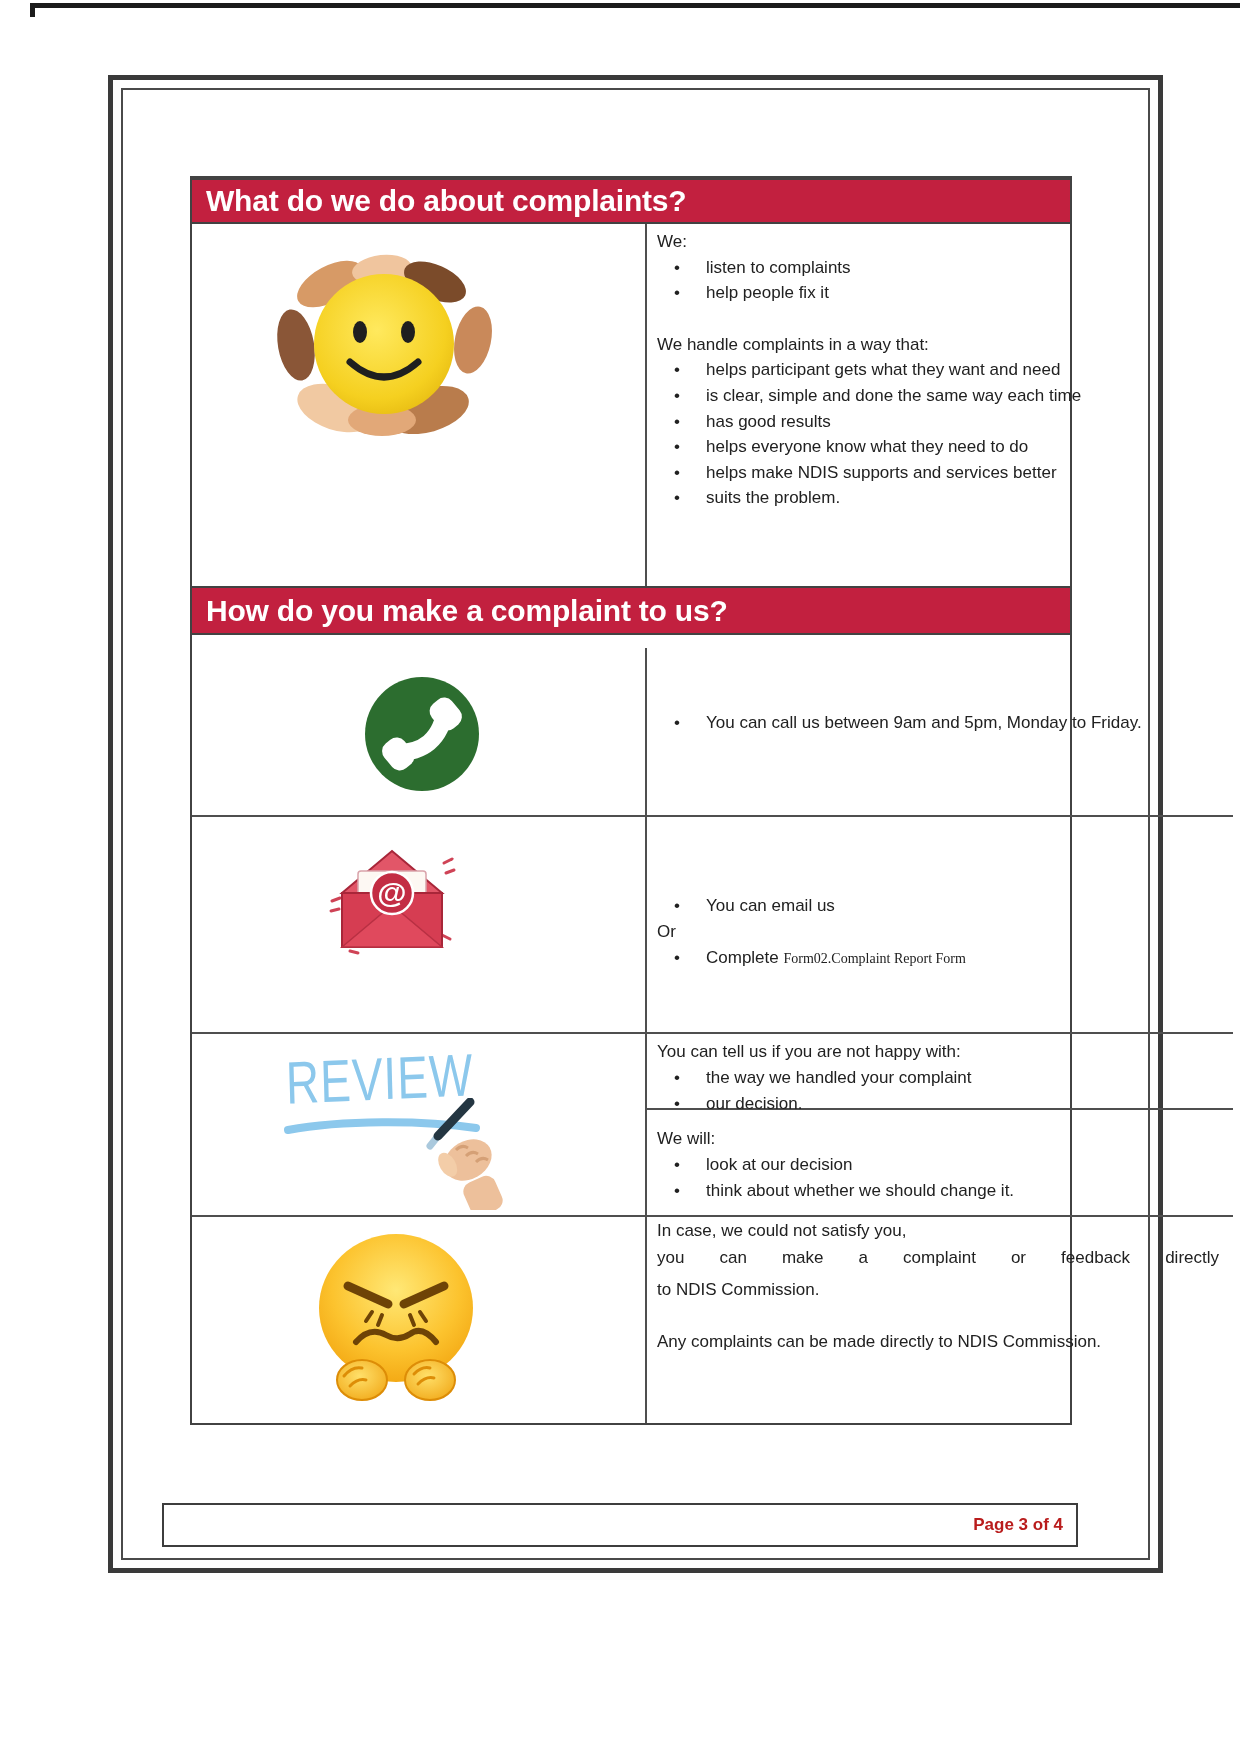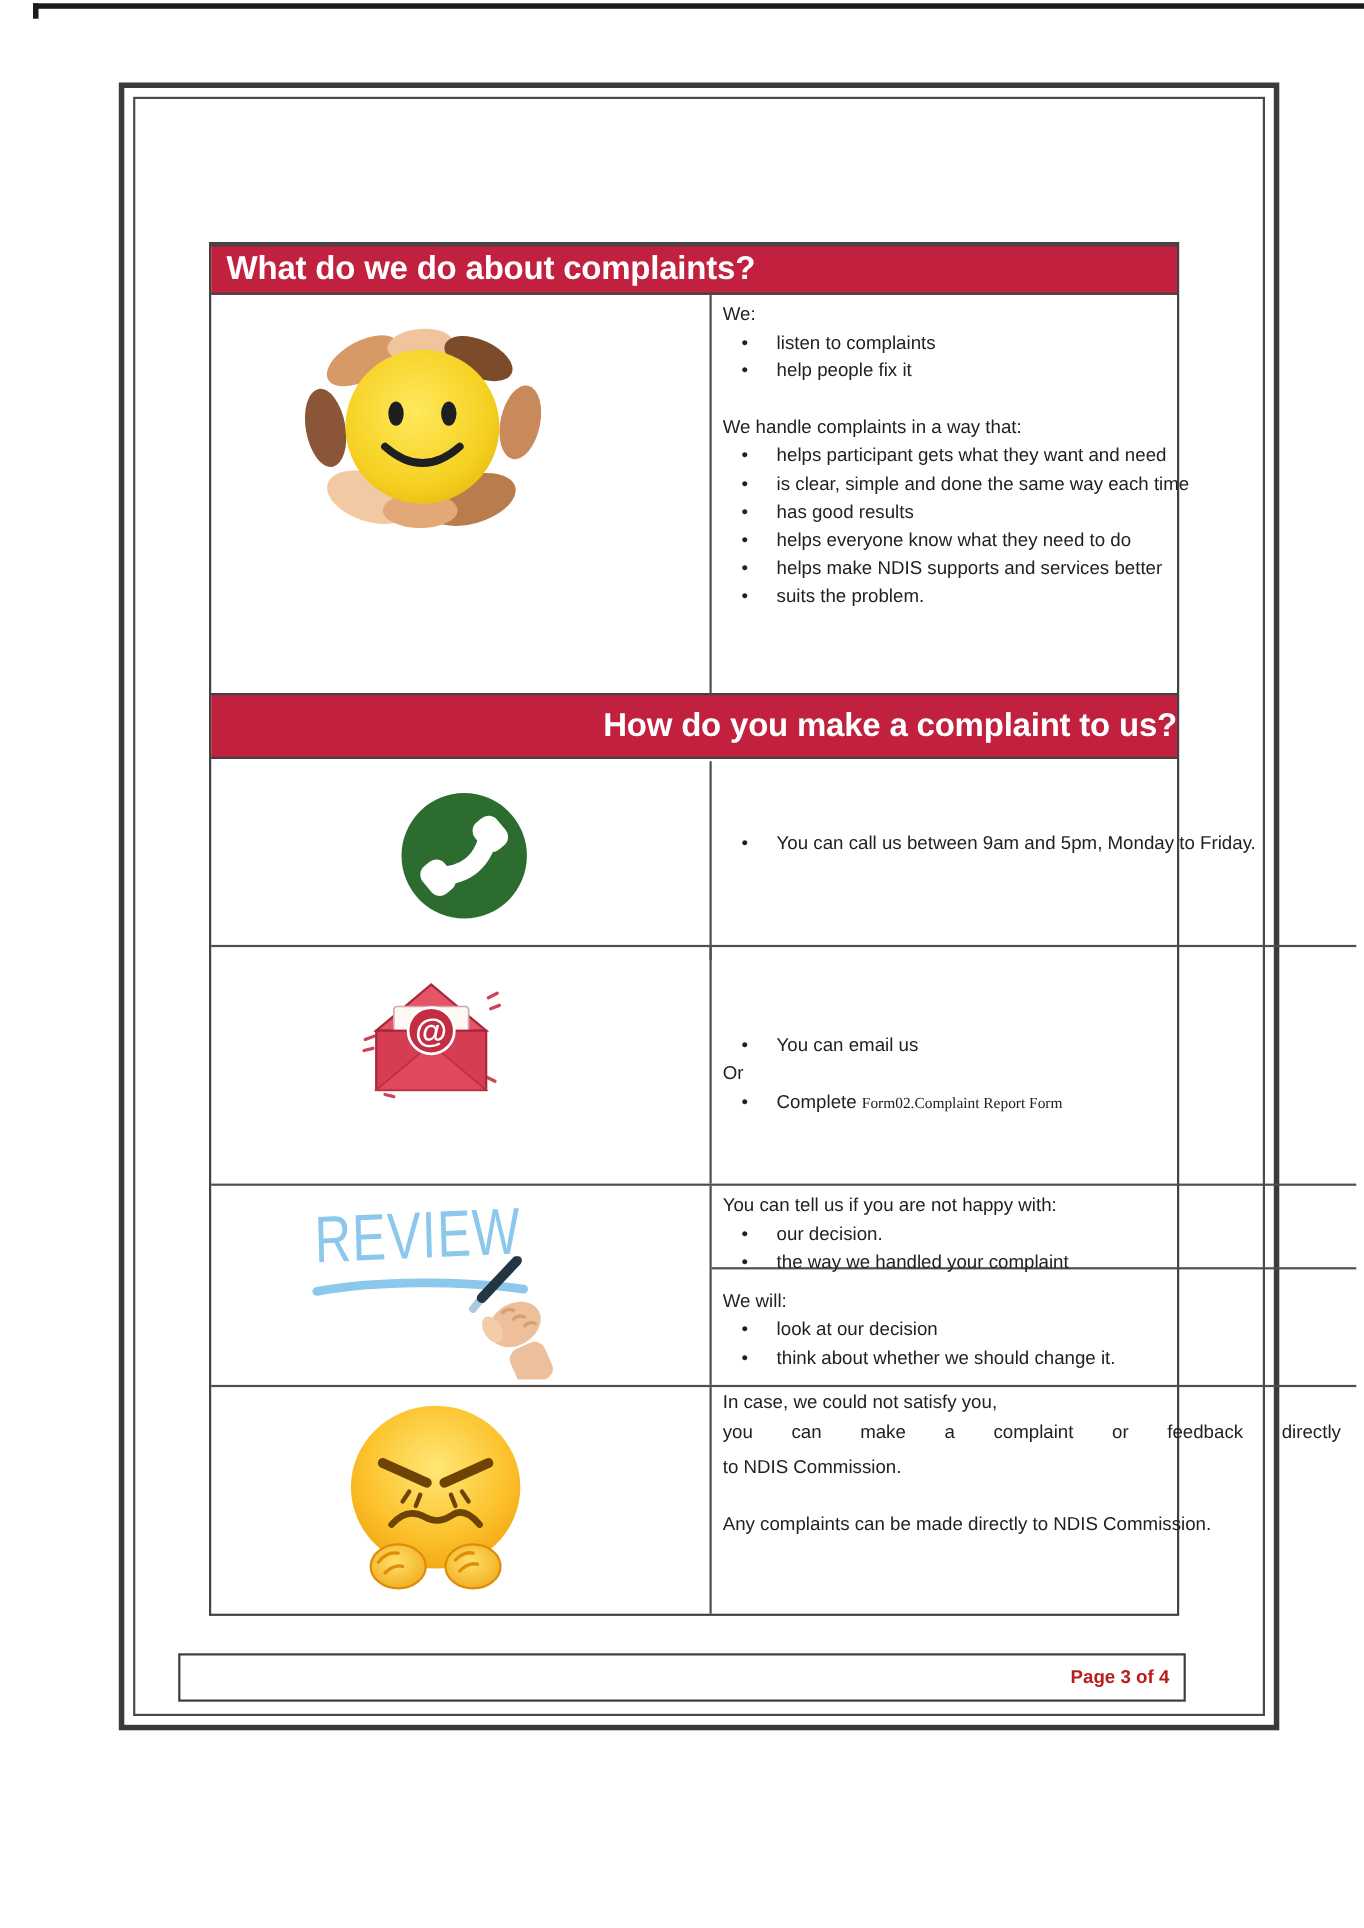--- a/index.html
+++ b/index.html
@@ -14,21 +14,21 @@
   #scan-tick{left:30px;top:3px;width:5px;height:14px;background:#1b1b1b;}
 
   
   #frame-outer{left:108px;top:75px;width:1055px;height:1498px;
     border:5px solid #3a3a3a;box-sizing:border-box;}
   #frame-inner{left:121px;top:88px;width:1029px;height:1472px;
     border:2px solid #4a4a4a;box-sizing:border-box;}
 
   
   #doc-table{left:190px;top:176px;width:882px;height:1249px;
-    border:2px solid #424242;box-sizing:border-box;background:#ffffff;margin-top:44px;}
+    border:2px solid #424242;box-sizing:border-box;background:#ffffff;}
 
   .banner{position:absolute;left:0;width:878px;background:#c2203f;color:#ffffff;
     display:flex;align-items:center;box-sizing:border-box;padding-left:14px;
     font-size:30px;font-weight:bold;letter-spacing:-0.2px;
     border-top:2px solid #424242;border-bottom:2px solid #424242;}
 
   .trow{position:absolute;left:0;width:1041px;display:flex;box-sizing:border-box;}
   .trow.bordered{border-top:2px solid #4f4f4f;}
   .cell-left{width:453px;position:relative;flex:0 0 453px;}
   .cell-right{flex:1;border-left:2px solid #4f4f4f;position:relative;
@@ -123,21 +123,21 @@
       <div class="para">We handle complaints in a way that:</div>
       <div class="b-item">helps participant gets what they want and need</div>
       <div class="b-item">is clear, simple and done the same way each time</div>
       <div class="b-item">has good results</div>
       <div class="b-item">helps everyone know what they need to do</div>
       <div class="b-item">helps make NDIS supports and services better</div>
       <div class="b-item">suits the problem.</div>
     </div>
   </div>
 
-  <div class="banner" style="top:408px;height:60px;justify-content:flex-end;">
+  <div class="banner" style="top:408px;height:49px;">
     <span>How do you make a complaint to us?</span>
   </div>
 
   <div class="trow" style="top:470px;height:181px;">
     <div class="cell-left">
       <svg id="phone-art" class="abs" width="116" height="116" viewBox="0 0 116 116">
         <circle cx="58" cy="58" r="57" fill="#2c6d2f"></circle>
         <g transform="rotate(-40 58 58)">
           <rect x="14" y="42" width="26" height="32" rx="10" fill="#ffffff"></rect>
           <rect x="76" y="42" width="26" height="32" rx="10" fill="#ffffff"></rect>
@@ -191,22 +191,22 @@
             <ellipse cx="26" cy="56" rx="8" ry="13" fill="#f3cda8"></ellipse>
           </g>
           <path d="M34 52 q6 -6 12 -2 M44 58 q6 -6 12 -2 M54 64 q6 -6 12 -2" stroke="#d5a076" stroke-width="3" fill="none"></path>
           <rect x="44" y="80" width="34" height="36" rx="10" fill="#edc09b" transform="rotate(-24 61 98)"></rect>
         </svg>
       </div>
     </div>
     <div class="cell-right nopad">
       <div class="subcell-a">
         <div class="para">You can tell us if you are not happy with:</div>
+        <div class="b-item">the way we handled your complaint</div>
         <div class="b-item">our decision.</div>
-        <div class="b-item">the way we handled your complaint</div>
       </div>
       <div class="subcell-b">
         <div class="para">We will:</div>
         <div class="b-item">look at our decision</div>
         <div class="b-item">think about whether we should change it.</div>
       </div>
     </div>
   </div>
 
   <div class="trow bordered" style="top:1037px;height:208px;">

